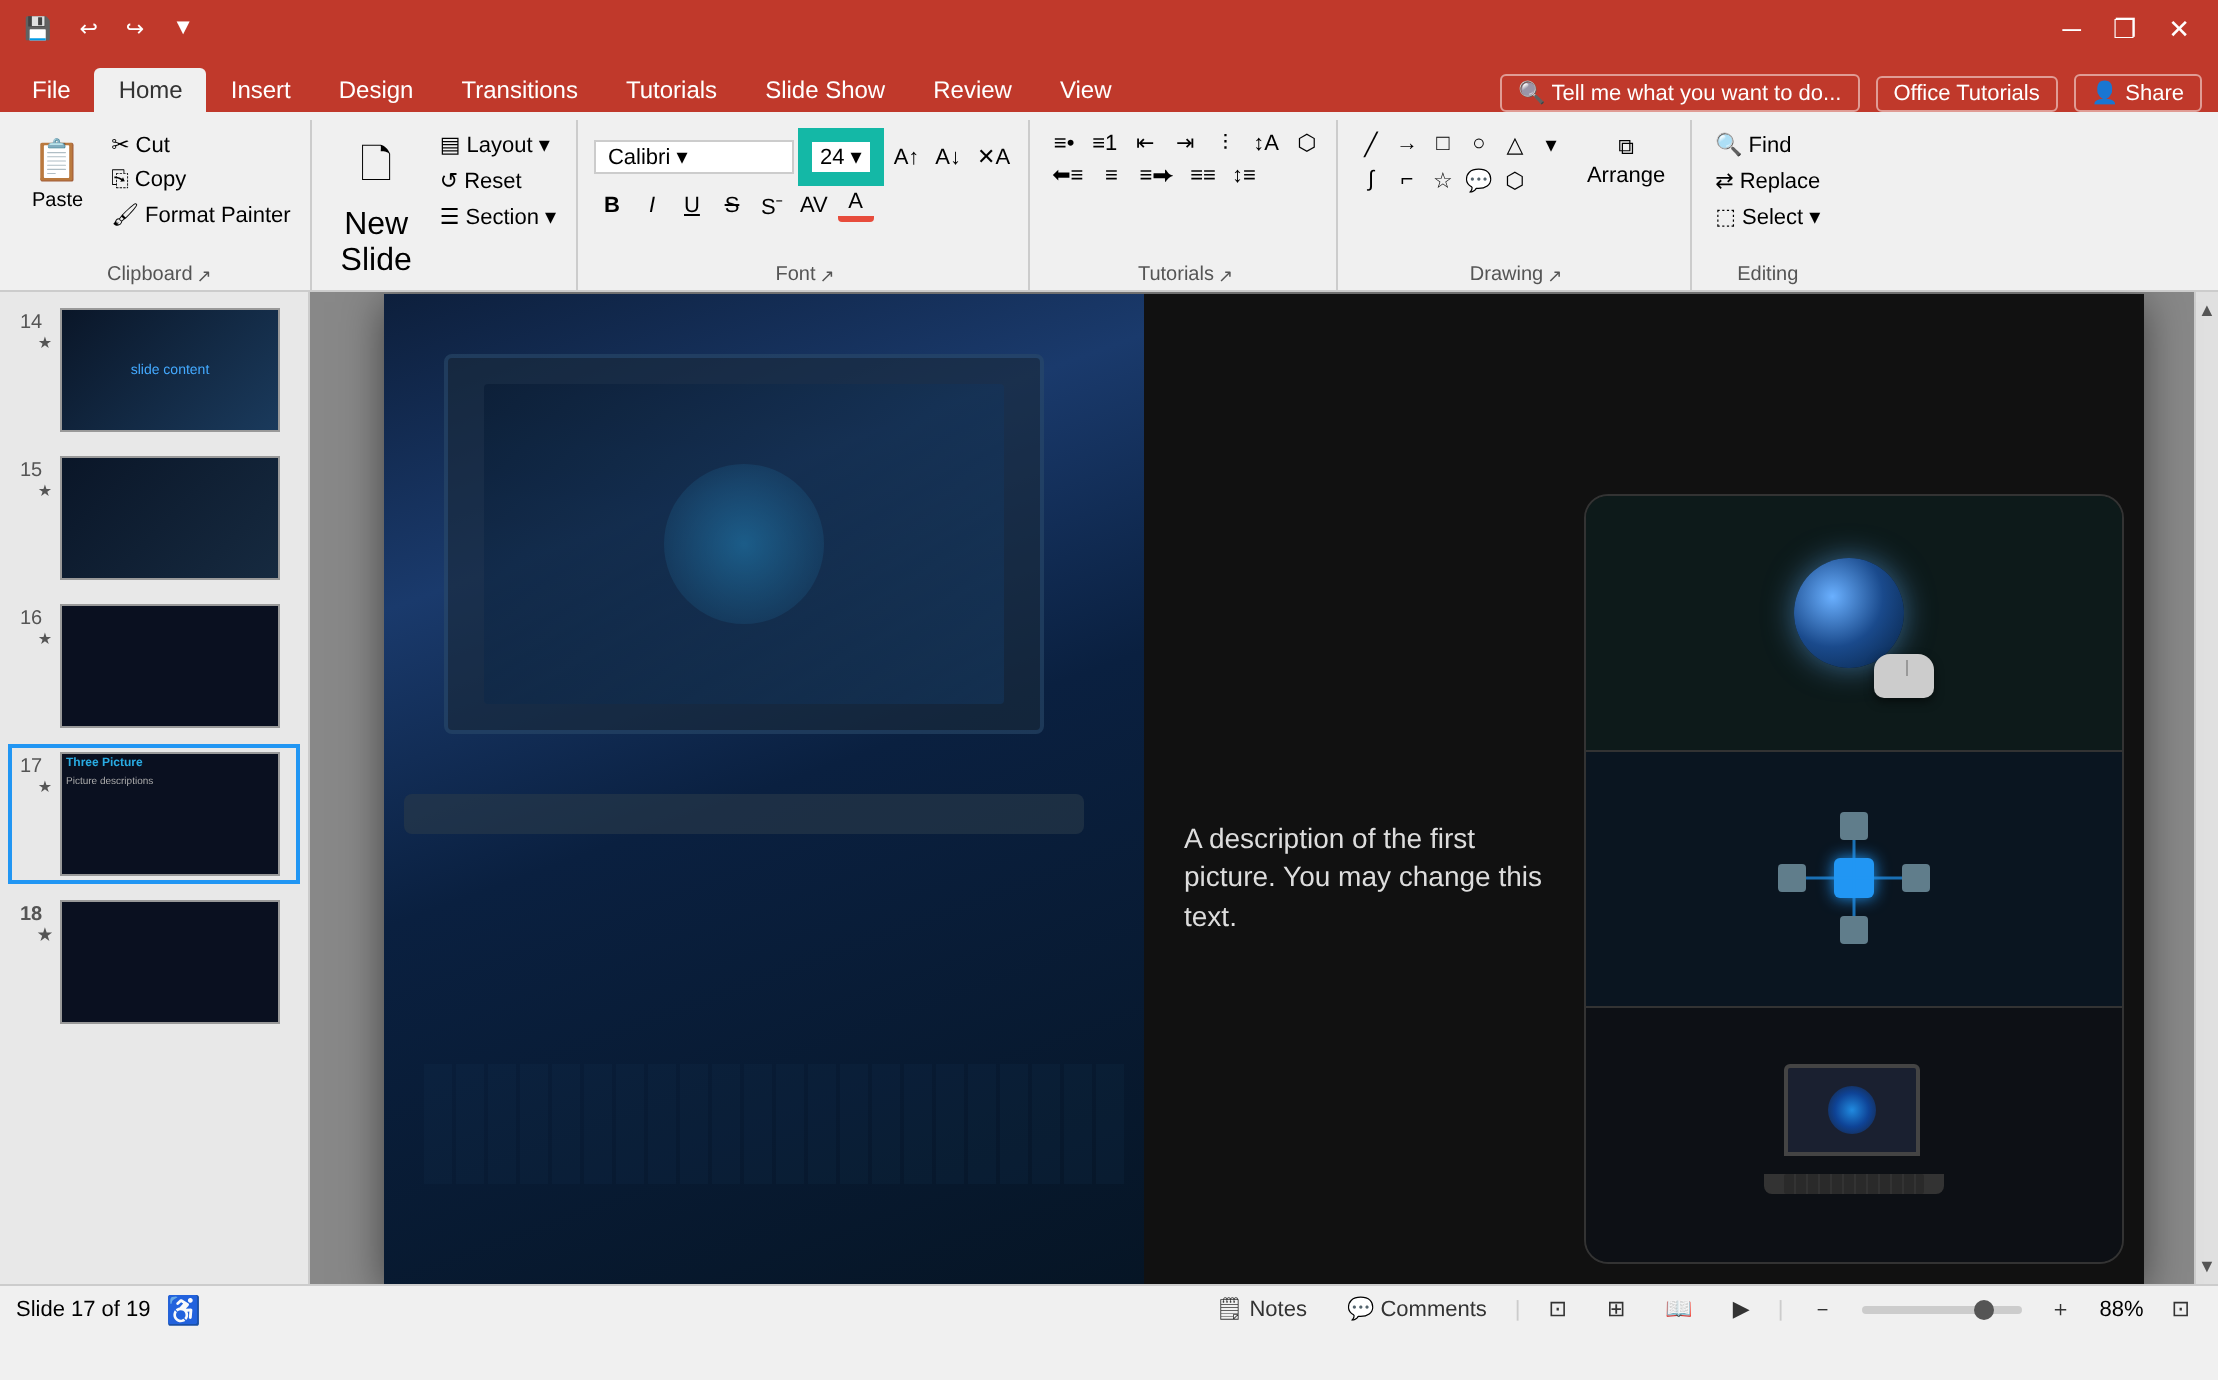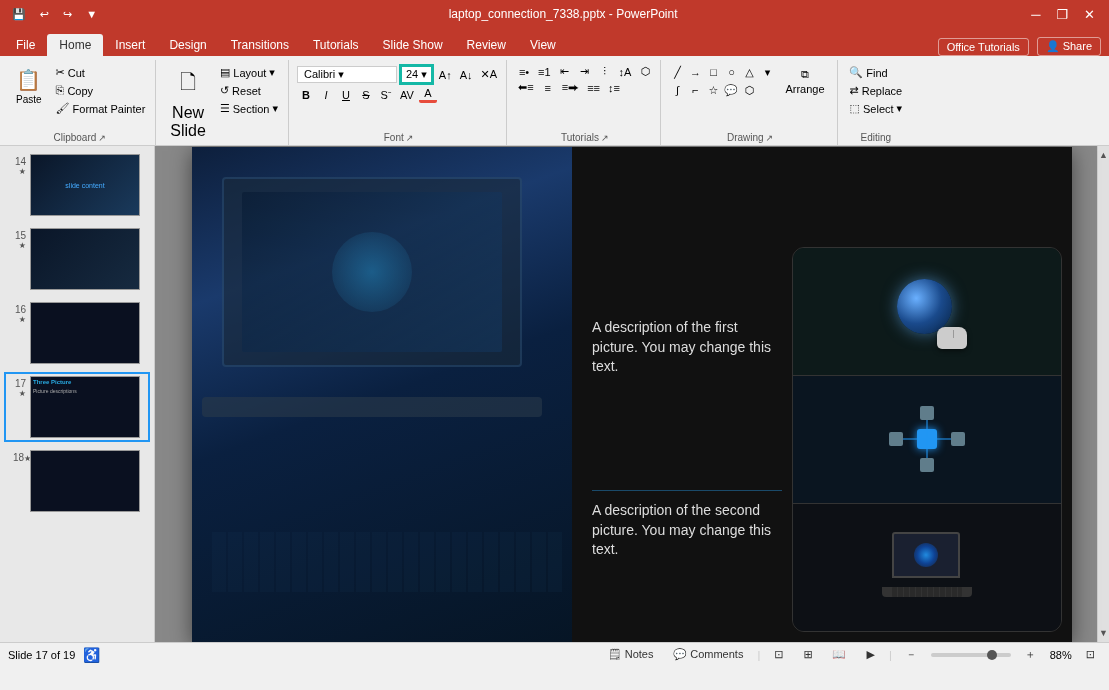--- a/index.html
+++ b/index.html
@@ -137,21 +137,21 @@
       gap: 4px;
       padding: 2px;
       cursor: pointer;
       border: 2px solid transparent;
     }
     .slide-thumb.active { border-color: #2196F3; }
     .slide-num {
       font-size: 10px;
       color: #555;
       min-width: 16px;
-      text-align: right;
+      text-align: left;
       padding-top: 2px;
     }
     .slide-star { font-size: 8px; color: #555; }
     .slide-img {
       width: 110px;
       height: 62px;
       background: #1a1a2e;
       border: 1px solid #999;
       flex-shrink: 0;
       overflow: hidden;
@@ -305,39 +305,42 @@
 </head>
 <body>
 
 <div class="title-bar">
   <div class="title-bar-left">
     <span class="quick-access-btn">💾</span>
     <span class="quick-access-btn">↩</span>
     <span class="quick-access-btn">↪</span>
     <span class="quick-access-btn">▼</span>
   </div>
-  <div class="title-bar-center">laptop_connection_7338.pptx - PowerPoint</div>
   <div class="title-bar-right">
     <button class="title-btn">─</button>
     <button class="title-btn">❐</button>
     <button class="title-btn">✕</button>
   </div>
 </div>
 
 <div class="ribbon-tabs">
   <div class="ribbon-tab">File</div>
   <div class="ribbon-tab active">Home</div>
   <div class="ribbon-tab">Insert</div>
   <div class="ribbon-tab">Design</div>
   <div class="ribbon-tab">Transitions</div>
   <div class="ribbon-tab">Tutorials</div>
   <div class="ribbon-tab">Slide Show</div>
   <div class="ribbon-tab">Review</div>
   <div class="ribbon-tab">View</div>
   <div style="flex:1; display:flex; align-items:center; justify-content:flex-end; padding-right:8px; gap:8px;">
+    <button class="help-btn">
+      <span>🔍</span>
+      <span>Tell me what you want to do...</span>
+    </button>
     <button class="help-btn">Office Tutorials</button>
     <button class="share-btn">
       <span>👤</span>
       <span>Share</span>
     </button>
   </div>
 </div>
 
 <div class="ribbon">
 
@@ -392,21 +395,21 @@
     </div>
   </div>
 
   <div class="ribbon-group">
     <div class="ribbon-group-content">
       <div class="ribbon-col">
         <div class="format-row">
           <div style="border:1px solid #ccc; padding:1px 6px; min-width:100px; font-size:11px; background:white; cursor:pointer;">
             <span>Calibri</span> ▾
           </div>
-          <div style="border:3px solid #14b8a6; padding:1px 4px; min-width:30px; font-size:11px; background:white; cursor:pointer; text-align:center;">
+          <div style="border:7px solid #14b8a6; padding:1px 4px; min-width:30px; font-size:11px; background:white; cursor:pointer; text-align:center;">
             <span>24</span> ▾
           </div>
           <span class="fmt-btn">A↑</span>
           <span class="fmt-btn">A↓</span>
           <span class="fmt-btn">✕A</span>
         </div>
         <div class="format-row">
           <span class="fmt-btn bold">B</span>
           <span class="fmt-btn italic">I</span>
           <span class="fmt-btn underline">U</span>
@@ -545,21 +548,21 @@
         <span class="slide-num">17</span>
         <span class="slide-star">★</span>
       </div>
       <div class="slide-img" style="background:#0a1020;">
         <div style="font-size:6px; color:#29abe2; font-weight:bold; padding:2px;">Three Picture</div>
         <div style="font-size:5px; color:#aaa; padding:1px 2px;">Picture descriptions</div>
       </div>
     </div>
 
     <div class="slide-thumb">
-      <div style="display:flex;flex-direction:row;align-items:flex-end;width:18px;">
+      <div style="display:flex;flex-direction:column;align-items:flex-end;width:18px;font-weight:bold;">
         <span class="slide-num">18</span>
         <span class="slide-star">★</span>
       </div>
       <div class="slide-img" style="background:#0a1020;">
         <div style="font-size:5px; color:#aaa; padding:2px;"></div>
       </div>
     </div>
 
   </div>
 
@@ -592,21 +595,20 @@
         </div>
       </div>
 
       <div class="slide-bg-shapes"></div>
 
 
       <div class="slide-content-area">
 
         <div class="slide-text-col">
           <div class="slide-text-item">A description of the first picture.  You may change this text.</div>
-          <div class="slide-text-item">A description of the second picture.  You may change this text.</div>
         </div>
 
         <div class="slide-pics-col">
 
           <div class="slide-pic-cell">
             <div style="position:relative;width:80px;height:75px;">
               <div class="icon-globe" style="position:absolute;top:5px;left:10px;width:55px;height:55px;"></div>
 
               <div style="position:absolute;bottom:0;right:0;width:30px;height:22px;background:#ccc;border-radius:8px 8px 5px 5px;box-shadow:0 2px 5px rgba(0,0,0,0.5);">
                 <div style="width:12px;height:8px;border-right:1px solid #999;position:absolute;top:3px;left:5px;"></div>

